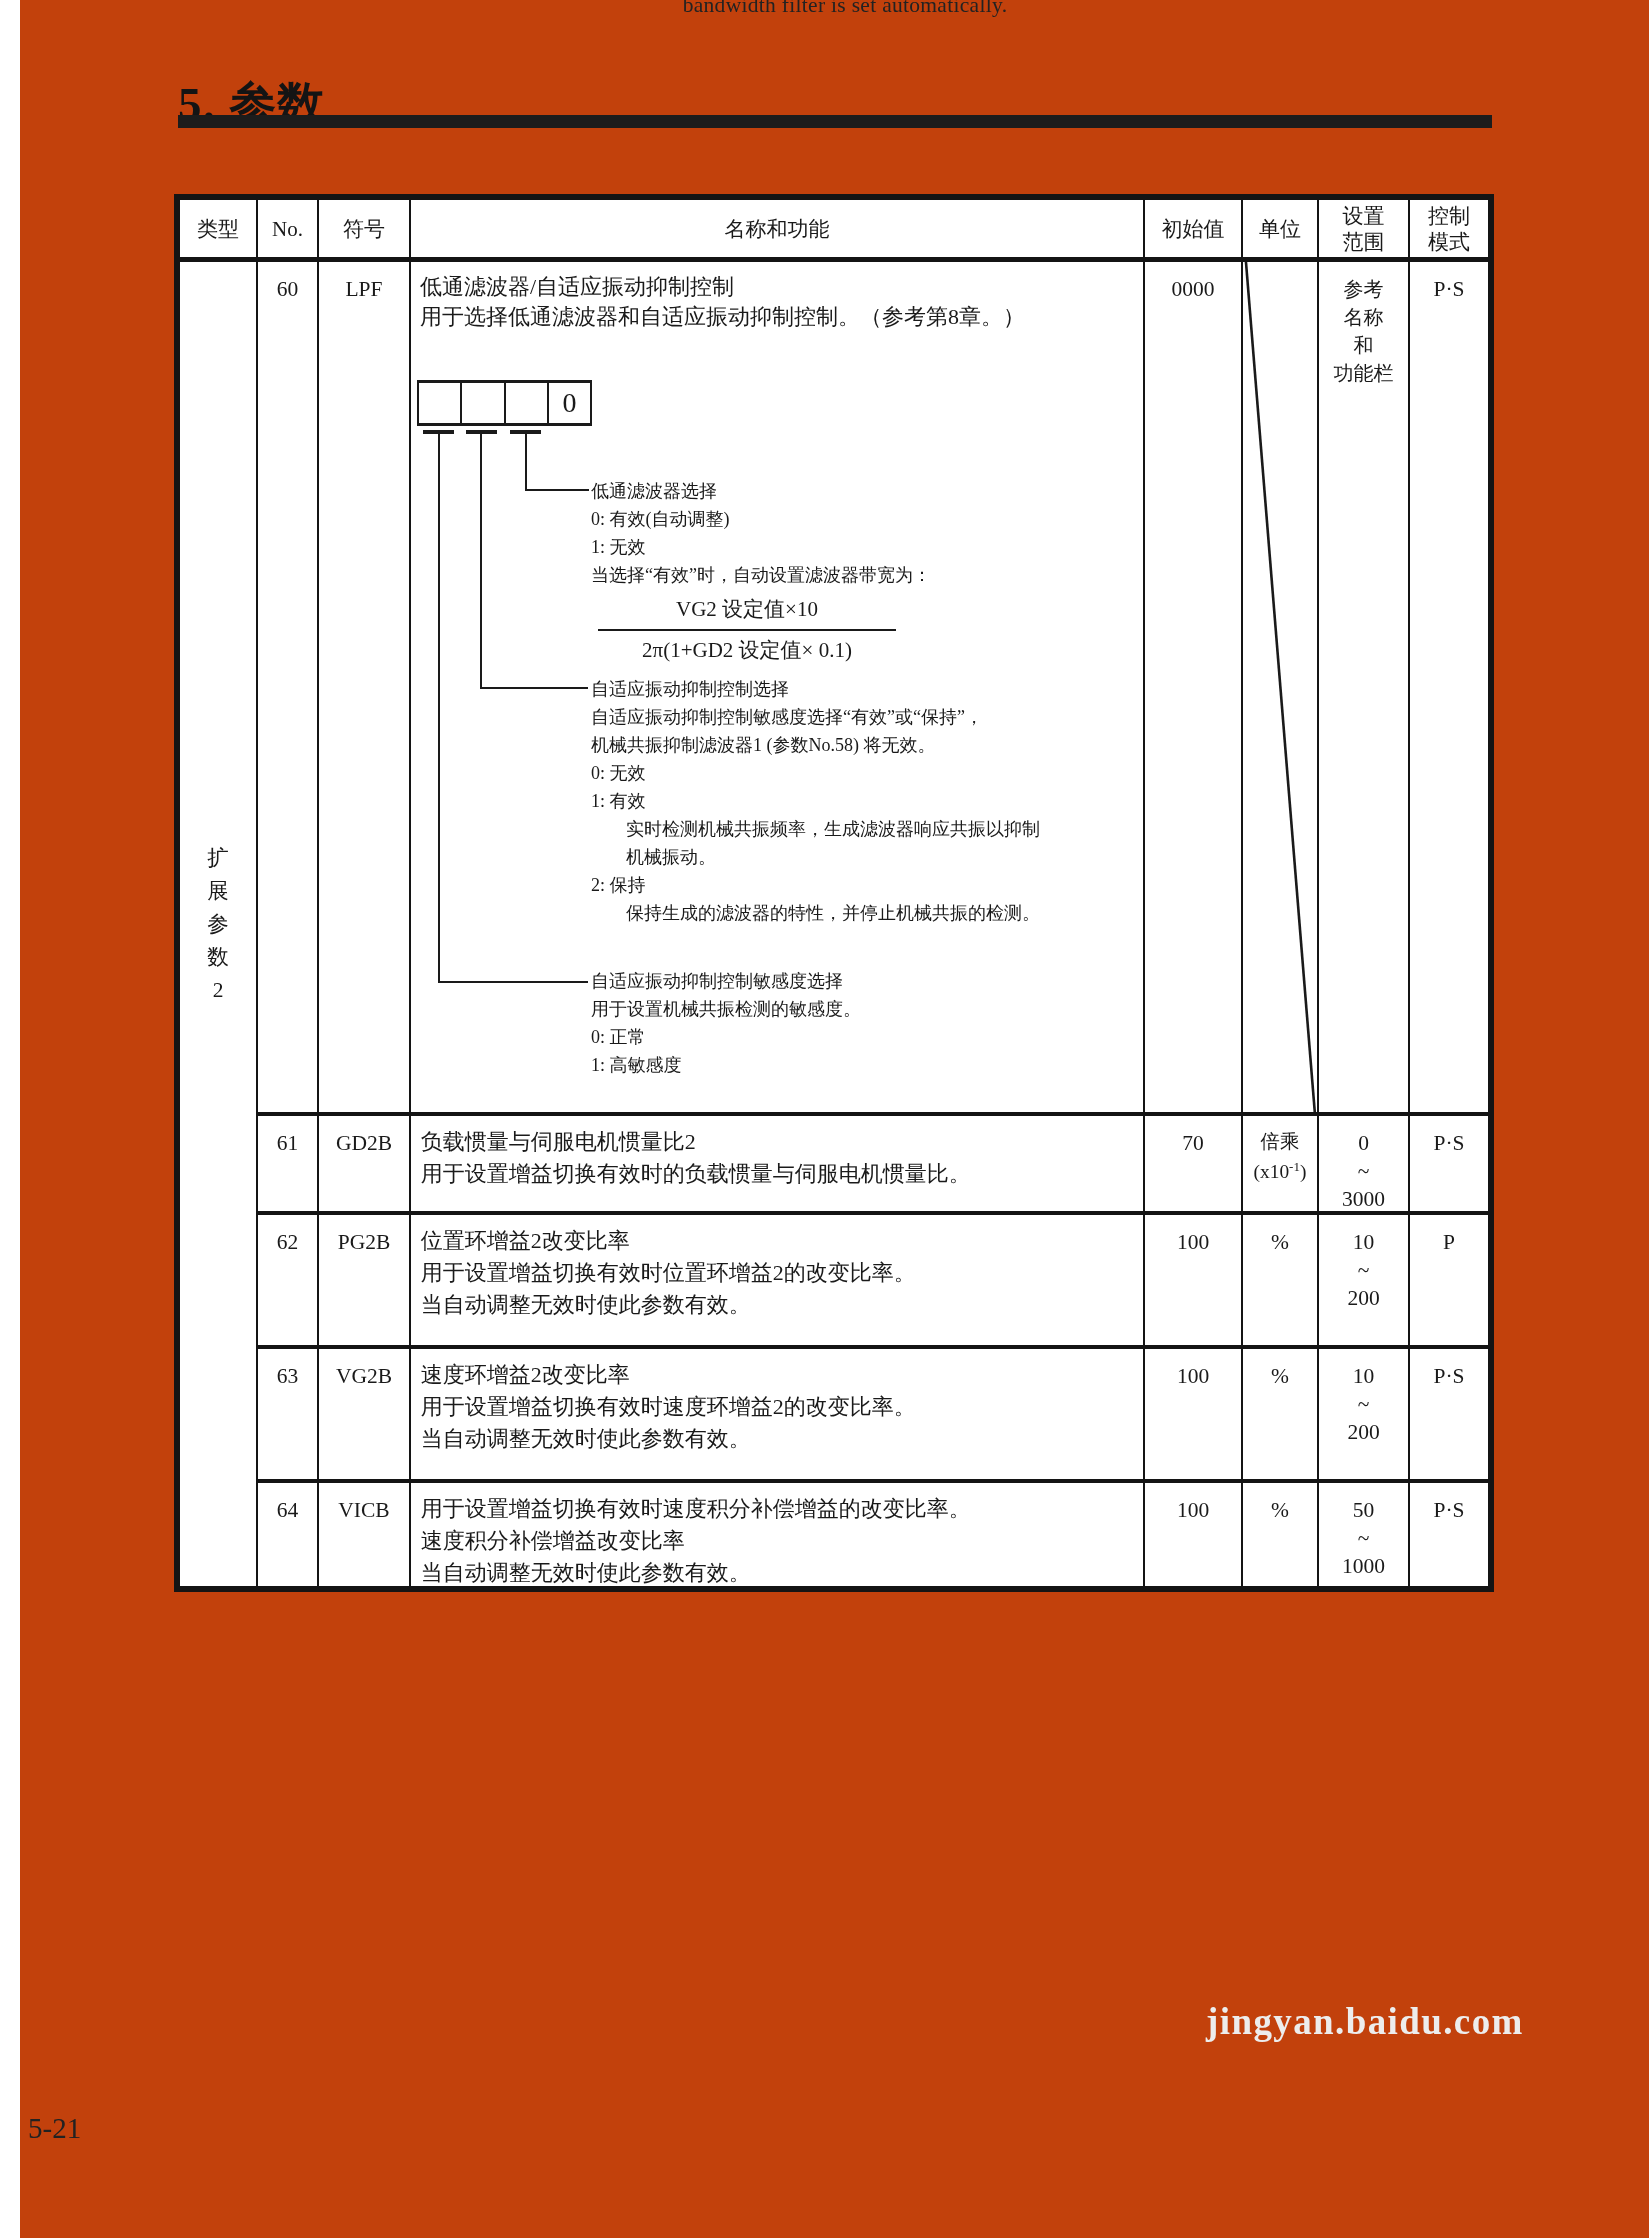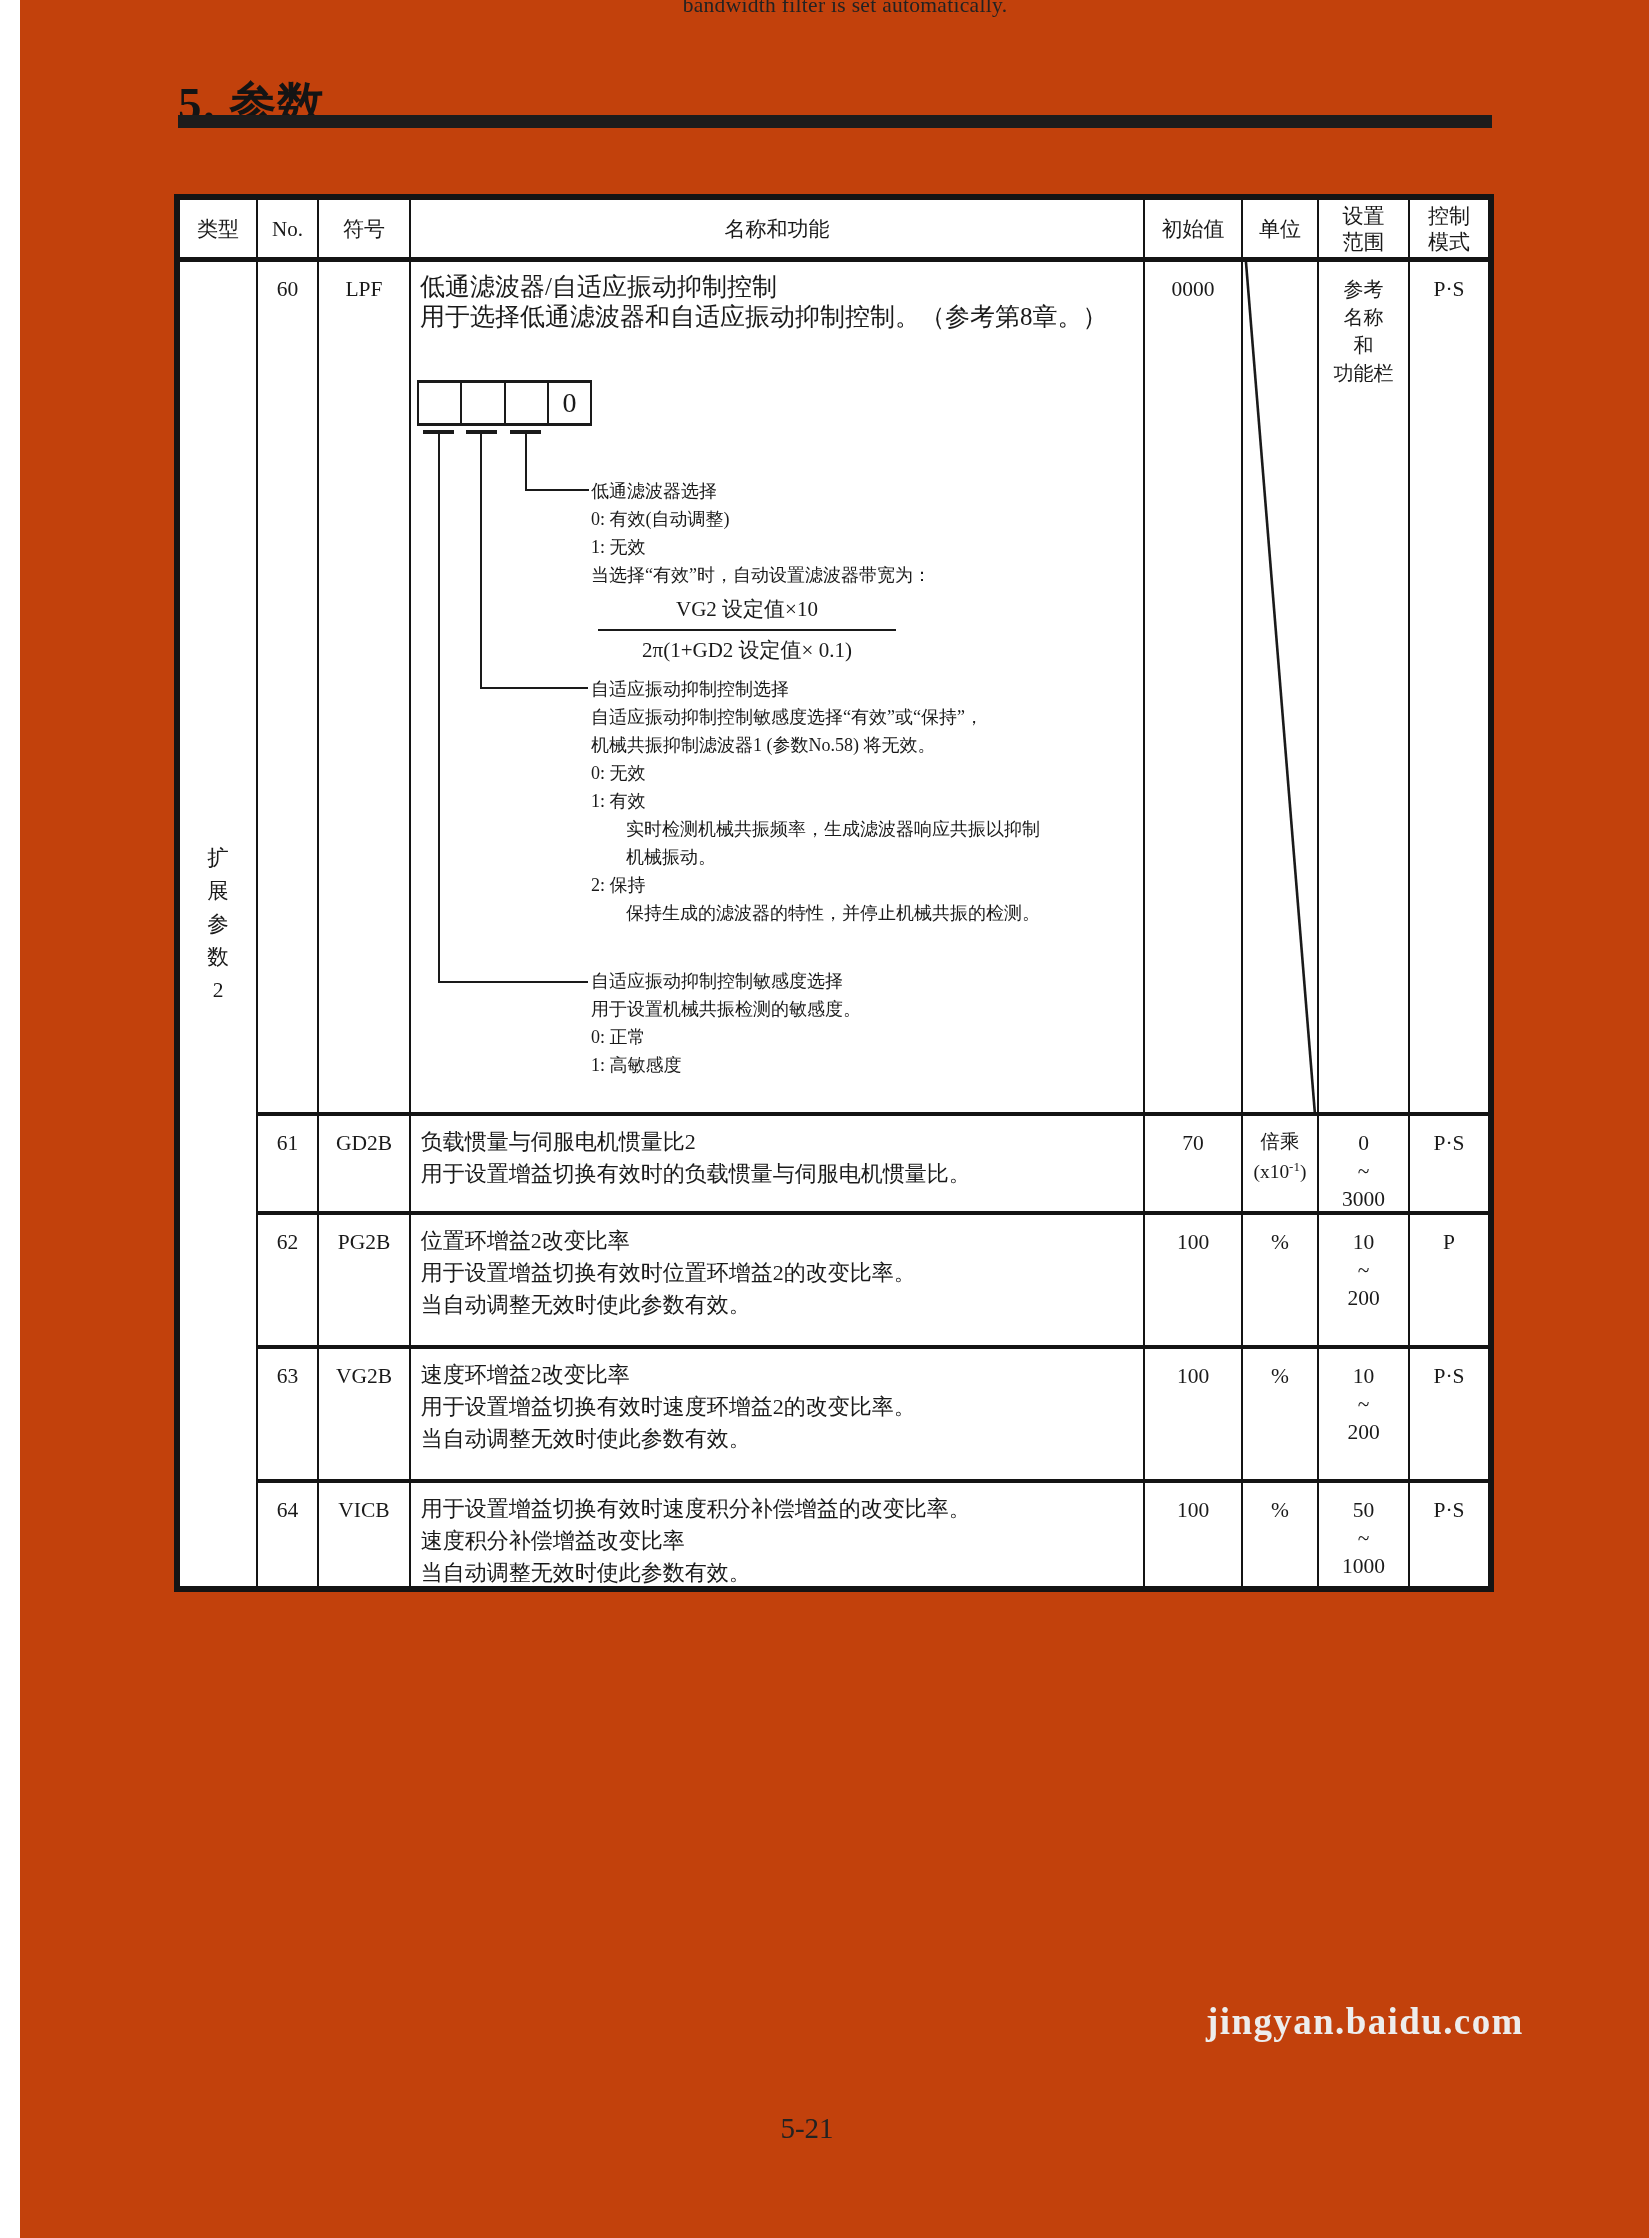--- a/index.html
+++ b/index.html
@@ -31,21 +31,21 @@
   .cell.lastrow{border-bottom:none;}
   .hcell{display:flex;align-items:center;justify-content:center;text-align:center;
     border-bottom:5.5px solid #141414;font-size:21px;line-height:26px;}
   .vtop{display:flex;justify-content:center;padding-top:12.5px;text-align:center;}
   .type-span{grid-row:2/7;grid-column:1;display:flex;align-items:center;justify-content:center;
     border-bottom:none;text-align:center;font-size:21.5px;line-height:33px;}
   .namecell{padding:0;}
   .name-lines{padding:9.7px 0 0 9.7px;font-size:22px;line-height:32px;}
 
   
-  .p60-title{position:absolute;left:9px;top:9.7px;font-size:25px;line-height:30.5px;}
+  .p60-title{position:absolute;left:9px;top:9.7px;font-size:22px;line-height:30.5px;}
   #digit-box{position:absolute;left:6.2px;top:118px;width:175px;height:46px;display:flex;
     border:2.1px solid #1a1a1a;border-top-width:3.5px;border-bottom-width:3.5px;box-sizing:border-box;}
   .digit-cell{flex:1;border-right:2.1px solid #1a1a1a;display:flex;align-items:center;justify-content:center;
     font-size:28px;}
   .digit-cell:last-child{border-right:none;}
   .digit-tick{position:absolute;top:168px;height:4.2px;background:#1a1a1a;width:31px;}
   .conn-v{position:absolute;width:2.1px;background:#1a1a1a;}
   .conn-h{position:absolute;height:2.1px;background:#1a1a1a;}
   .ann{position:absolute;left:180px;font-size:18px;line-height:28px;}
   .ann .indent{padding-left:35px;}
@@ -53,21 +53,21 @@
   #frac-num{padding:0 5.5px 5.5px 5.5px;}
   #frac-den{border-top:2.1px solid #1a1a1a;padding:5.5px 5.5px 0 5.5px;}
 
   
   #unit-slash{position:absolute;inset:0;width:100%;height:100%;}
 
   .unit2{font-size:19.4px;line-height:25px;text-align:center;}
   sup{font-size:13px;}
 
   
-  #page-number{position:absolute;left:0;top:2112px;width:1574px;text-align:center;font-size:29px;color:#222;}
+  #page-number{position:absolute;left:0;top:2112px;width:1574px;font-size:29px;color:#222;padding-left:8px;}
 
   
   #watermark{position:absolute;left:1158px;top:1993px;width:430px;color:#ededed;}
   #wm-row{display:flex;align-items:flex-end;font-weight:bold;}
   #wm-bai{font-size:104px;line-height:104px;letter-spacing:1.4px;}
   #wm-paw{position:relative;width:118px;height:128px;margin-left:-4.2px;}
   #wm-du{position:absolute;left:23.6px;top:67px;font-size:54px;line-height:54px;}
   #wm-cn{font-size:83px;line-height:90px;margin-left:4.2px;letter-spacing:2.8px;}
   #wm-url{font-size:37px;font-weight:bold;margin-top:7px;margin-left:28px;letter-spacing:1.4px;}
 </style>

